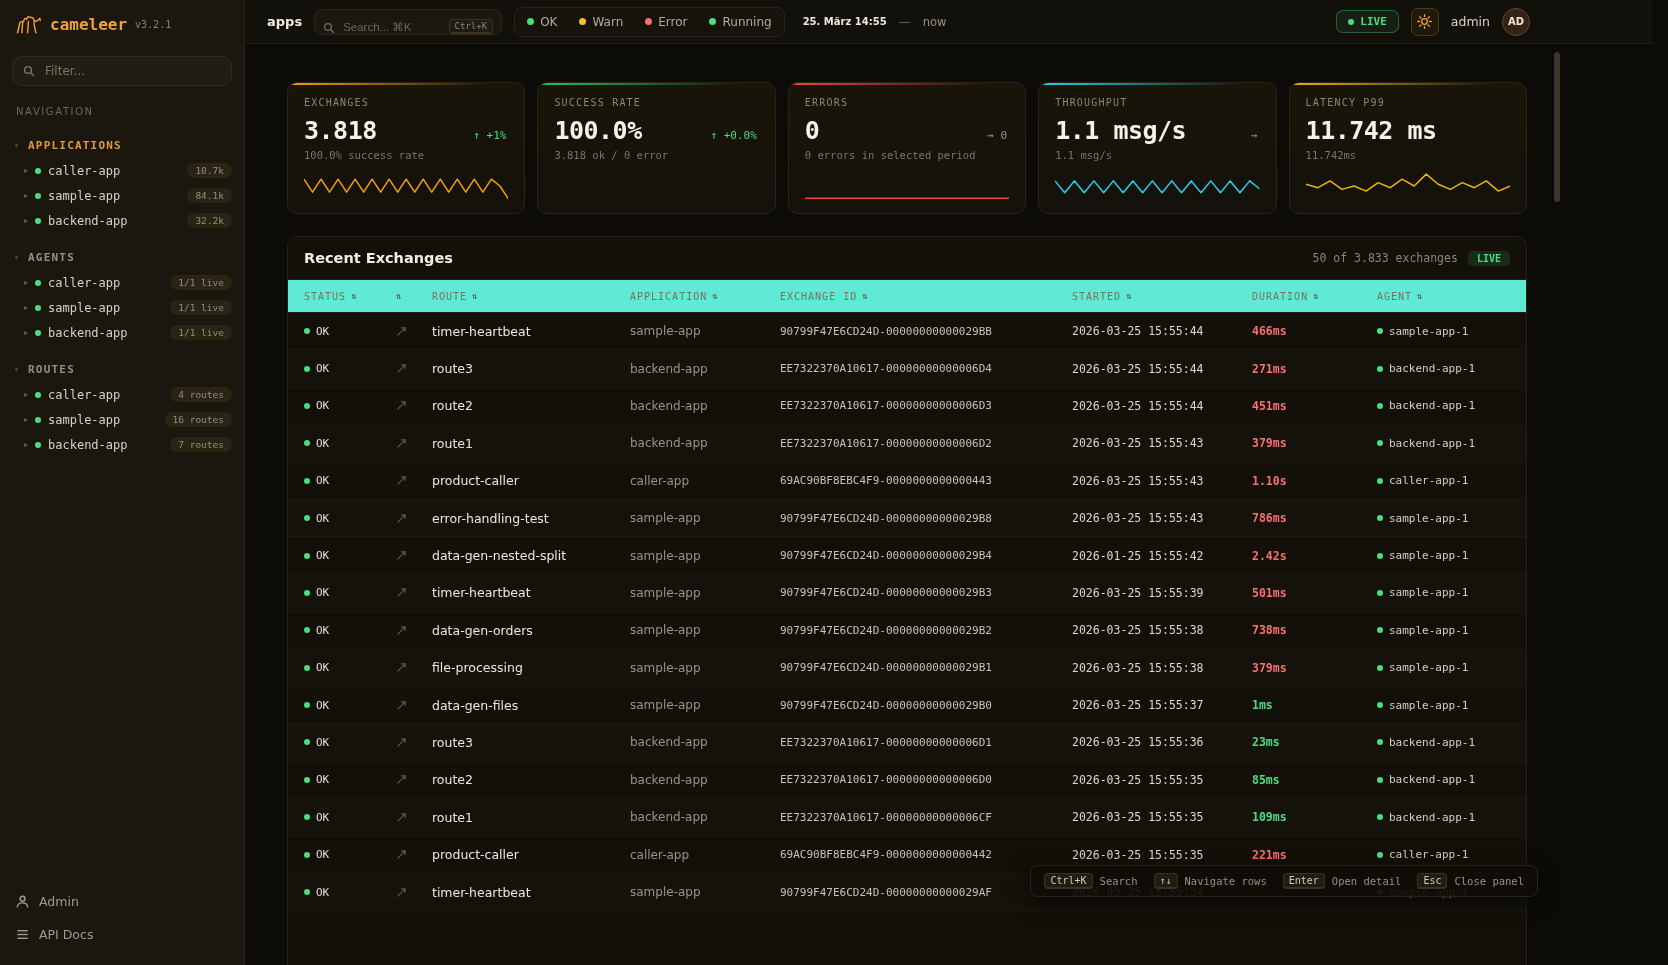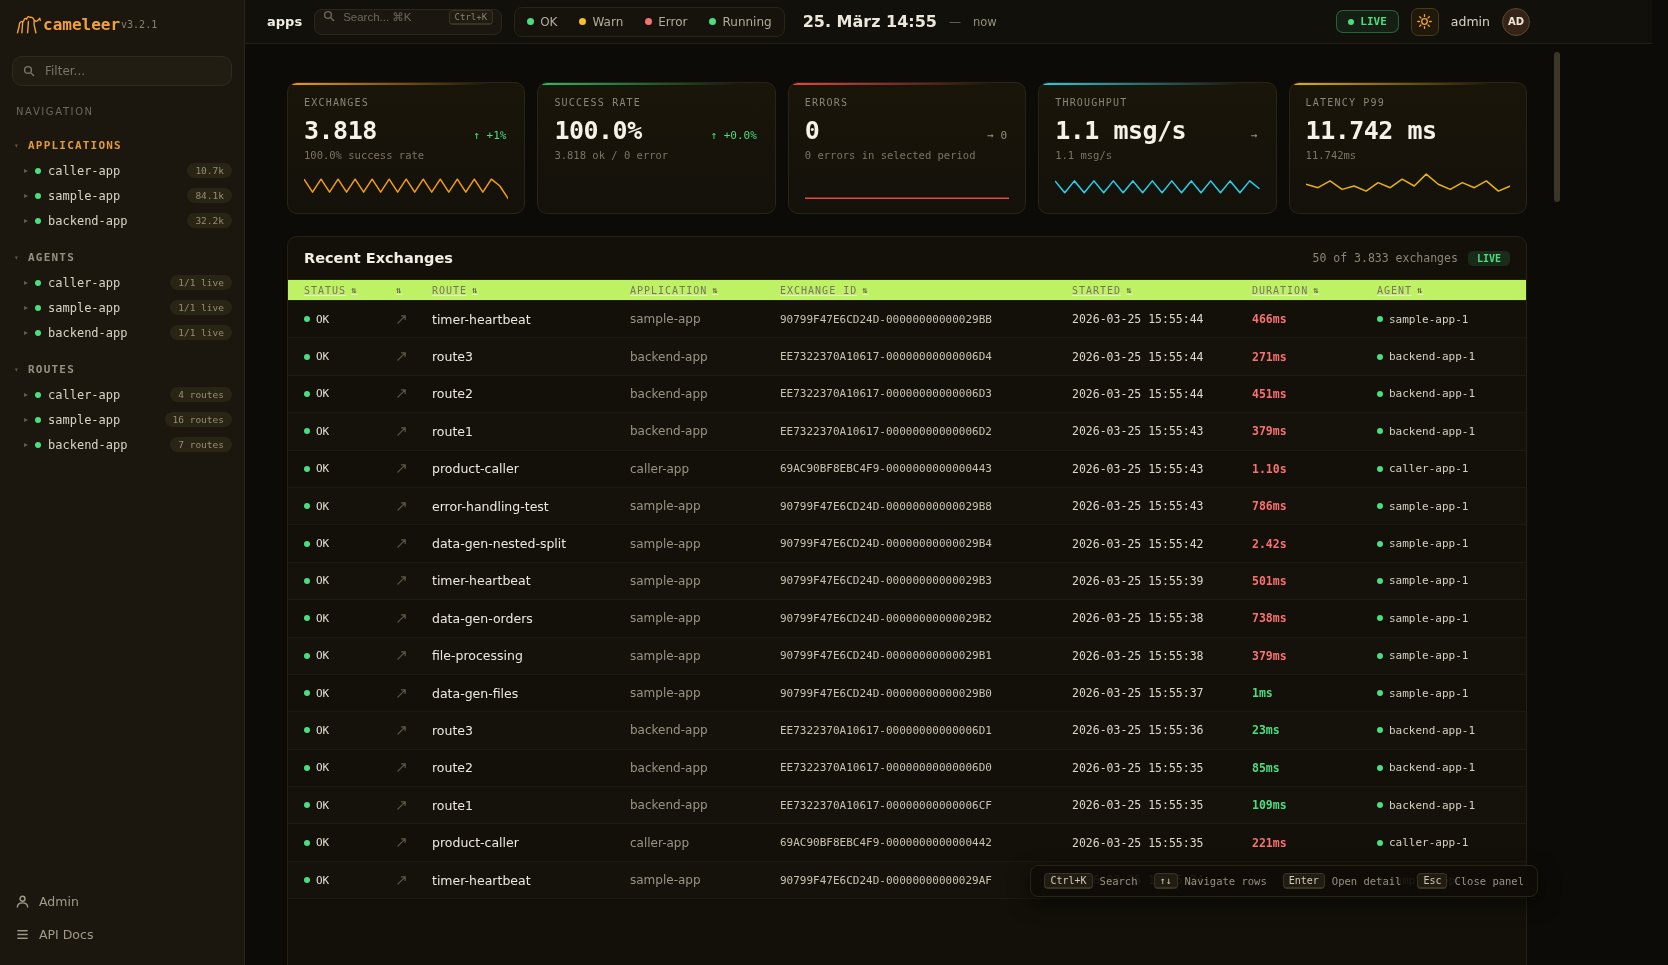--- a/index.html
+++ b/index.html
@@ -8,21 +8,21 @@
     --text:#ece7db; --dim:#97907f; --faint:#6e675a;
     --accent:#f0a13c; --green:#4ade80; --red:#f87171; --cyan:#22d3ee; --yellow:#eab308;
   }
   *{box-sizing:border-box;}
   html,body{width:1668px;height:965px;margin:0;overflow:hidden;background:var(--bg);
     font-family:"DejaVu Sans","Liberation Sans",sans-serif;color:var(--text);}
 
   
   .sidebar{position:fixed;left:0;top:0;width:245px;height:965px;background:var(--sidebar);
     border-right:1px solid var(--border);display:flex;flex-direction:column;}
-  .logo-row{display:flex;align-items:center;gap:1px;height:48px;padding:0 14px;flex:none;cursor:pointer;}
+  .logo-row{display:flex;align-items:center;gap:8px;height:48px;padding:0 14px;flex:none;cursor:pointer;}
   .logo-name{font-family:"DejaVu Sans Mono",monospace;font-weight:bold;font-size:16px;color:var(--accent);}
   .logo-ver{font-size:10px;color:#8a8070;font-family:"DejaVu Sans Mono",monospace;}
   .filter-box{margin:8px 12px 4px;height:30px;background:#221d12;border:1px solid #332b1a;border-radius:10px;
     display:flex;align-items:center;gap:8px;padding:0 10px;color:#7c7466;}
   .filter-box input{flex:1;background:none;border:none;outline:none;color:var(--text);font-size:12px;
     font-family:"DejaVu Sans",sans-serif;}
   .filter-box input::placeholder{color:#7c7466;}
   .nav-label{margin:16px 16px 4px;font-size:10px;letter-spacing:1.6px;color:var(--faint);}
   .nav-section{margin-top:12px;}
   .nav-section-header{display:flex;align-items:center;gap:8px;padding:6px 14px;font-size:11px;font-weight:bold;
@@ -35,33 +35,33 @@
   .nav-badge{margin-left:auto;background:#2a2415;border-radius:9px;padding:2px 8px;font-size:9.5px;
     color:#958d7a;font-family:"DejaVu Sans Mono",monospace;}
   .side-footer{margin-top:auto;padding:6px 0 14px;}
   .side-footer-item{display:flex;align-items:center;gap:10px;padding:9px 16px;color:#a29a89;font-size:12.5px;cursor:pointer;}
 
   
   .topbar{position:fixed;left:245px;top:0;right:16px;height:44px;background:#12100a;border-bottom:1px solid var(--border-soft);
     display:flex;align-items:center;gap:12px;padding:0 122px 0 22px;z-index:5;}
   .context{font-weight:bold;font-size:13px;color:#f0ece2;}
   .searchbar{width:188px;height:26px;background:#1b1710;border:1px solid #2e2718;border-radius:8px;
-    display:flex;align-items:flex-start;gap:6px;padding:0 8px;color:#6e675a;}
+    display:flex;align-items:flex-end;gap:6px;padding:0 8px;color:#6e675a;}
   .searchbar input{flex:1;min-width:0;background:none;border:none;outline:none;font-size:11.5px;color:var(--text);}
   .searchbar input::placeholder{color:#6e675a;}
   .kbd{border:1px solid #3a3222;border-bottom-width:2px;border-radius:4px;padding:1px 5px;font-size:9px;
     color:#8a8173;background:#211c11;font-family:"DejaVu Sans Mono",monospace;white-space:nowrap;}
   .chip-group,.range-group{height:30px;border:1px solid var(--border);border-radius:8px;background:#16130c;
     display:flex;align-items:center;padding:2px;gap:2px;}
   .chip{padding:4px 10px;border-radius:6px;display:flex;gap:6px;align-items:center;font-size:12px;color:#b3ab9a;cursor:pointer;}
   .chip .dot{width:7px;height:7px;}
   .range-btn{padding:4px 10px;border-radius:6px;font-size:11.5px;color:#97907f;cursor:pointer;
     font-family:"DejaVu Sans Mono",monospace;}
   .range-btn.active{background:#2e2616;color:#f5f0e5;font-weight:bold;box-shadow:inset 0 0 0 1px #3a311c;}
-  .date-txt{font-size:16px;font-weight:bold;color:#ece7db;margin-left:6px;}
+  .date-txt{font-size:10px;font-weight:bold;color:#ece7db;margin-left:6px;}
   .sep-txt{color:var(--faint);font-size:12px;}
   .now-txt{color:#97907f;font-size:11.5px;}
   .top-right{margin-left:auto;display:flex;align-items:center;gap:12px;}
   .live-badge{display:flex;align-items:center;gap:6px;border:1px solid rgba(74,222,128,.35);
     background:rgba(74,222,128,.08);color:var(--green);border-radius:7px;padding:4px 11px;
     font-size:11px;font-weight:bold;font-family:"DejaVu Sans Mono",monospace;cursor:pointer;}
   .theme-btn{width:28px;height:28px;border:1px solid #4a3a1c;background:#201808;border-radius:7px;
     display:flex;align-items:center;justify-content:center;cursor:pointer;}
   .user-name{font-size:12.5px;color:#d9d3c5;}
   .avatar{width:28px;height:28px;border-radius:50%;background:#352317;border:1px solid #5a4a30;color:#f0e6d8;
@@ -81,21 +81,21 @@
   .spark{position:absolute;left:16px;right:16px;bottom:10px;height:34px;width:calc(100% - 32px);}
 
   .panel{background:var(--panel);border:1px solid #272114;border-radius:10px;height:760px;overflow:hidden;}
   .panel-head{display:flex;align-items:center;gap:10px;padding:13px 16px;}
   .panel-title{font-size:14.5px;font-weight:bold;color:#f2eee4;}
   .panel-right{margin-left:auto;display:flex;align-items:center;gap:10px;}
   .panel-summary{font-size:11.5px;color:#8d8576;font-family:"DejaVu Sans Mono",monospace;}
   .panel-live{background:rgba(74,222,128,.14);color:var(--green);padding:2px 9px;border-radius:5px;
     font-size:10px;font-weight:bold;font-family:"DejaVu Sans Mono",monospace;}
   .xgrid{display:grid;grid-template-columns:100px 36px 198px 150px 292px 180px 125px 1fr;align-items:center;}
-  .xhead{background:#bef264;border-top:1px solid var(--border-soft);border-bottom:1px solid var(--border-soft);height:22px;text-decoration:underline;}
+  .xhead{background:#5eead4;border-top:1px solid var(--border-soft);border-bottom:1px solid var(--border-soft);height:34px;}
   .xhead .cell{font-size:10px;letter-spacing:1px;color:#7a7263;font-family:"DejaVu Sans Mono",monospace;
     display:flex;align-items:center;gap:5px;cursor:pointer;}
   .sort-ic{font-size:9px;color:#55503f;}
   .xrow{min-height:37.4px;border-bottom:1px solid rgba(255,255,255,.035);cursor:pointer;}
   .xrow:nth-child(even){background:rgba(255,255,255,.013);}
   .cell{padding:0 8px;display:flex;align-items:center;gap:6px;min-width:0;}
   .cell:first-child{padding-left:16px;}
   .c-status{font-family:"DejaVu Sans Mono",monospace;font-size:11px;color:#e2ddd1;}
   .c-route{font-size:12.5px;color:#ece8de;font-weight:500;}
   .c-app{font-size:12px;color:#9b9383;}
@@ -517,21 +517,21 @@
             <span>OK</span>
           </div>
           <div class="cell">
             <svg width="11" height="11" viewBox="0 0 12 12" fill="none" stroke="#5f5849" stroke-width="1.3" stroke-linecap="round">
               <path d="M2 10 L10 2 M6 2 H10 V6"></path>
             </svg>
           </div>
           <div class="cell c-route">data-gen-nested-split</div>
           <div class="cell c-app">sample-app</div>
           <div class="cell c-xid">90799F47E6CD24D-00000000000029B4</div>
-          <div class="cell c-start">2026-03-25 15:55:42</div>
+          <div class="cell c-start">2026-01-25 15:55:42</div>
           <div class="cell c-dur" style="color: rgb(248, 113, 113);">2.42s</div>
           <div class="cell c-agent">
             <span class="dot"></span>
             <span>sample-app-1</span>
           </div>
         </div>
         <div class="xgrid xrow">
           <div class="cell c-status">
             <span class="dot"></span>
             <span>OK</span>

